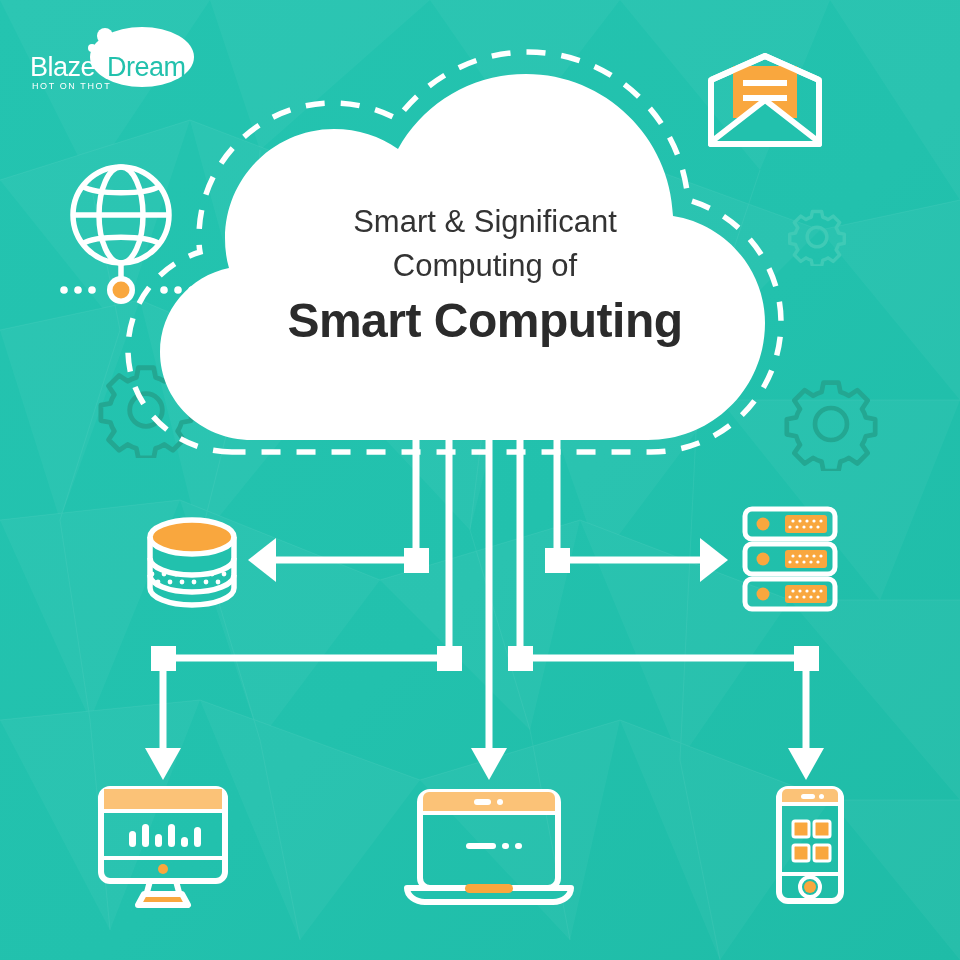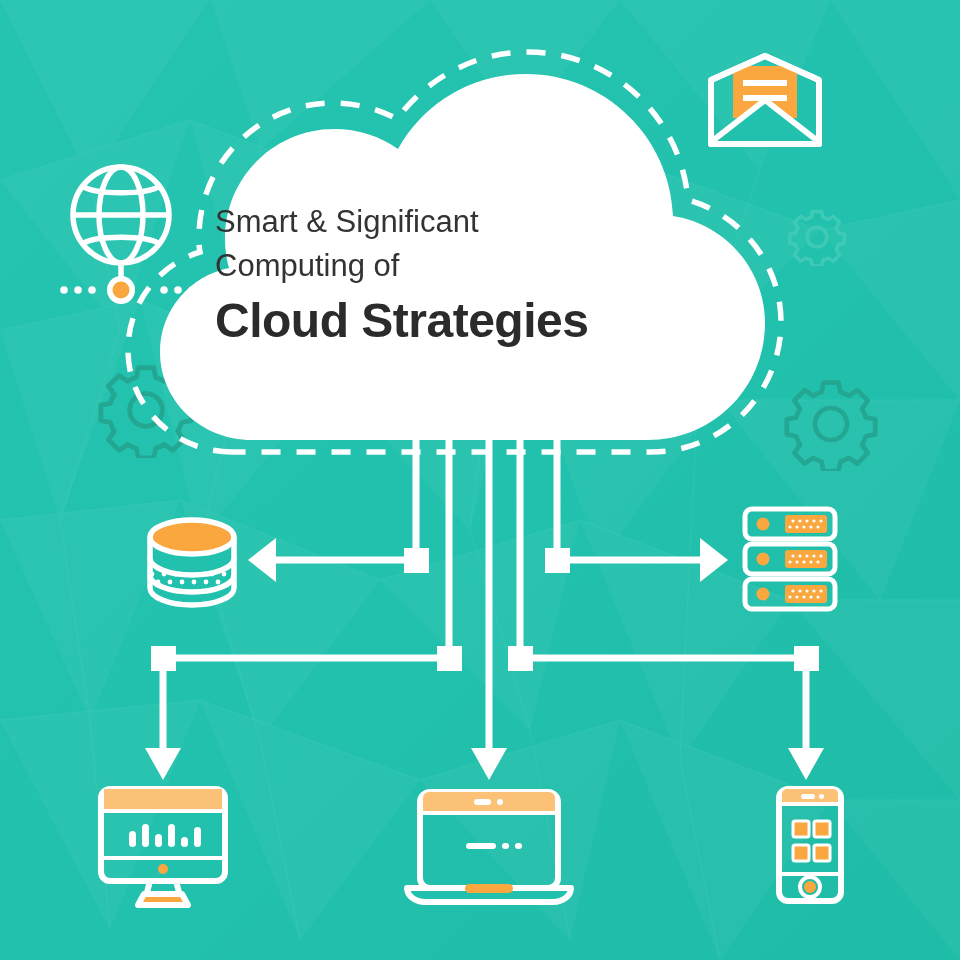--- a/index.html
+++ b/index.html
@@ -30,21 +30,21 @@
   }
   .logo-tag{
     position:absolute;left:10px;top:58px;
     font-size:9px;color:#ffffff;letter-spacing:1.6px;line-height:1;
   }
 
   
   .cloud-layer{position:absolute;left:0;top:0;width:960px;height:520px;}
   .title-block{
     position:absolute;left:215px;top:200px;width:540px;
-    text-align:left;color:#2b2b2b;
+    text-align:center;color:#2b2b2b;
   }
   .title-l1,.title-l2{
     font-size:31px;font-weight:400;line-height:44px;color:#333333;
     letter-spacing:0px;
   }
   .title-l3{
     font-size:48px;font-weight:700;line-height:62px;color:#2b2b2b;
     letter-spacing:-0.5px;margin-top:2px;
   }
 
@@ -215,23 +215,35 @@
              C356,103 378,109 397,119
              C427,78 475,52 528,52
              C612,52 681,117 688,200
              C741,215 781,264 781,322
              C781,394 723,452 651,452 Z" fill="none" stroke="#ffffff" stroke-width="5.5" stroke-dasharray="19 16" stroke-linecap="butt"></path>
   </svg>
 
   <div class="title-block">
     <div class="title-l1">Smart &amp; Significant</div>
     <div class="title-l2">Computing of</div>
-    <div class="title-l3">Cloud Strategies</div>
+    <div class="title-l3">Smart Computing</div>
   </div>
 
+  <div class="logo">
+    <svg width="180" height="66" viewBox="0 0 180 66">
+      <ellipse cx="120" cy="33" rx="52" ry="30" fill="#ffffff"></ellipse>
+      <circle cx="83" cy="12" r="8" fill="#ffffff"></circle>
+      <circle cx="70" cy="24" r="4" fill="#ffffff"></circle>
+    </svg>
+    <div class="logo-text">
+      <div class="logo-word1">Blaze</div>
+      <div class="logo-word2">Dream</div>
+      <div class="logo-tag">HOT ON THOT</div>
+    </div>
+  </div>
 
   <svg class="icon-layer" viewBox="0 0 960 960">
 
     <g>
       <path d="M150,537 L150,588 A42,17 0 0 0 234,588 L234,537 Z" fill="#22c1ad"></path>
       <ellipse cx="192" cy="537" rx="42" ry="17" fill="#f9a73e"></ellipse>
       <g fill="none" stroke="#ffffff" stroke-width="5.5">
         <ellipse cx="192" cy="537" rx="42" ry="17"></ellipse>
         <path d="M150,537 L150,588 A42,17 0 0 0 234,588 L234,537"></path>
         <path d="M150,558 A42,17 0 0 0 234,558"></path>

